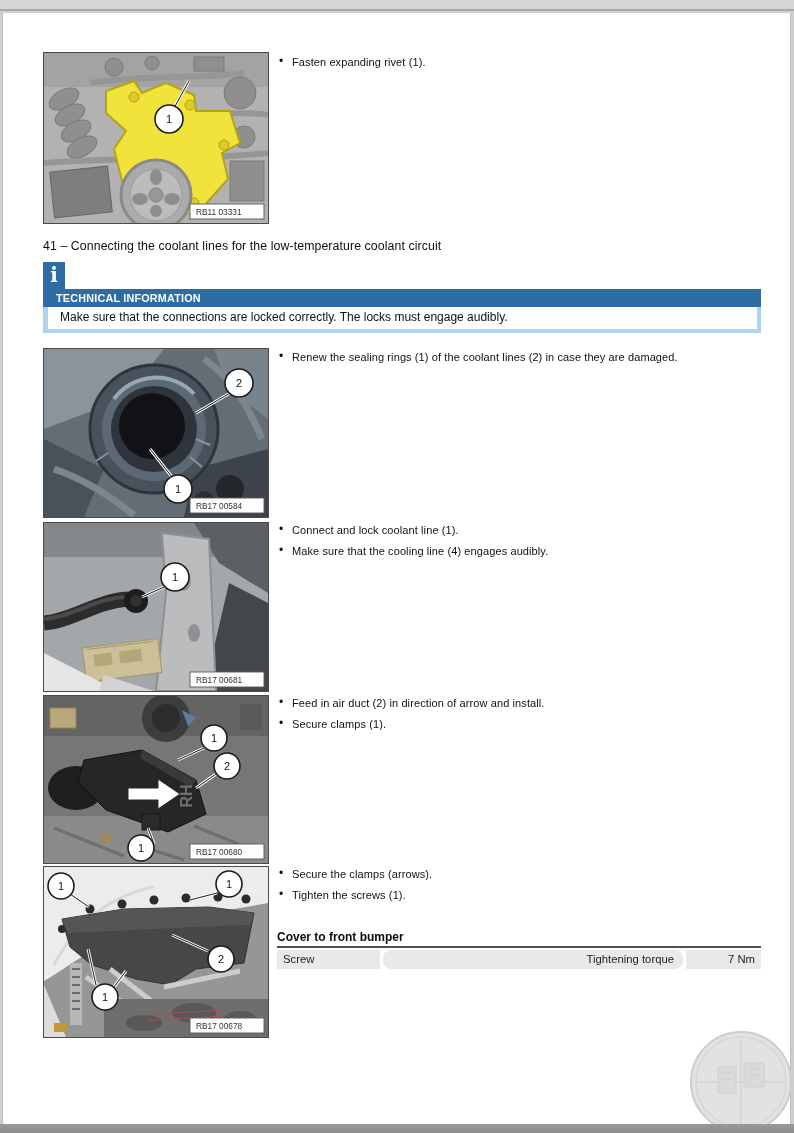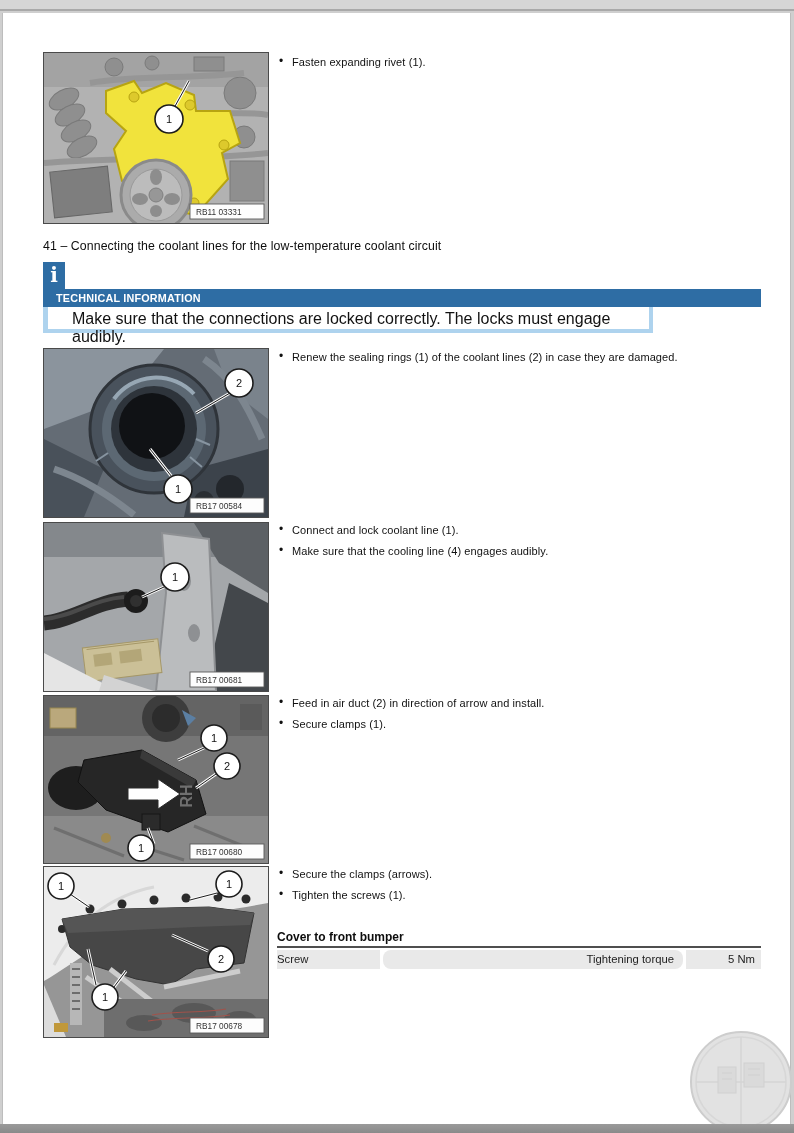--- a/index.html
+++ b/index.html
@@ -27,31 +27,31 @@
 
   .heading { position:absolute; left:40px; top:226px; width:700px;
              font-size:12.3px; font-weight:normal; color:#0d0d0d; letter-spacing:.1px; }
 
   .info-icon { position:absolute; left:40px; top:249px; width:22px; height:27px;
                background:var(--blue); color:#fff; text-align:center;
                font-family:"DejaVu Serif", serif; font-weight:bold; font-size:20px; line-height:26px; }
   .info-bar  { position:absolute; left:40px; top:276px; width:718px; height:18px;
                background:var(--blue); color:#fff; font-size:10.8px; font-weight:bold;
                line-height:18px; padding-left:13px; letter-spacing:.2px; }
-  .info-box  { position:absolute; left:40px; top:294px; width:610px; height:26px;
+  .info-box  { position:absolute; left:40px; top:294px; width:718px; height:26px;
                background:#fff; border-left:5px solid var(--ltblue);
                border-right:4px solid var(--ltblue); border-bottom:4px solid var(--ltblue);
-               font-size:16px; color:#111; padding:3px 0 0 24px; }
+               font-size:12px; color:#111; padding:3px 0 0 12px; }
 
   .torque-title { position:absolute; left:274px; top:917px; font-size:12px; font-weight:bold; color:#0d0d0d; }
   .torque-table { position:absolute; left:274px; top:933px; width:484px;
                   border-top:2px solid #4f4f4f; padding-top:2px; }
   .trow { display:flex; gap:3px; height:19px; }
   .tcell { background:#e9e9e9; font-size:11.3px; color:#222; line-height:19px; }
-  .tcell.part  { width:103px; }
+  .tcell.part  { width:103px; padding-left:6px; }
   .tcell.prop  { width:300px; text-align:right; padding-right:9px;border-radius:8px; }
   .tcell.value { width:75px;  text-align:right; padding-right:6px; }
 
   .watermark { position:absolute; left:688px; top:1029px; z-index:10; }
 
   
   text.cap { font-family:"Liberation Sans",sans-serif; font-size:8.3px; fill:#333; }
   rect.capbox { fill:#fdfdfd; stroke:#5a5a5a; stroke-width:0.9; }
   circle.co { fill:#fff; stroke:#1c1c1c; stroke-width:1.6; }
   text.con { font-family:"Liberation Sans",sans-serif; font-size:11px; fill:#111;
@@ -343,21 +343,21 @@
   <div class="bullets" style="top:855px">
     <div class="bullet">Secure the clamps (arrows).</div>
     <div class="bullet">Tighten the screws (1).</div>
   </div>
 
   <div class="torque-title">Cover to front bumper</div>
   <div class="torque-table">
     <div class="trow">
       <div class="tcell part">Screw</div>
       <div class="tcell prop">Tightening torque</div>
-      <div class="tcell value">5 Nm</div>
+      <div class="tcell value">7 Nm</div>
     </div>
   </div>
 
 </div>
 
 <svg class="watermark" width="106" height="104" viewBox="0 0 106 104">
   <circle cx="53" cy="53" r="50" fill="#e2e2e2" stroke="#cdcdcd" stroke-width="2"></circle>
   <circle cx="53" cy="53" r="45" fill="none" stroke="#d7d7d7" stroke-width="1.5"></circle>
   <line x1="53" y1="8" x2="53" y2="98" stroke="#d4d4d4" stroke-width="1.5"></line>
   <line x1="8" y1="53" x2="98" y2="53" stroke="#d4d4d4" stroke-width="1.5"></line>

